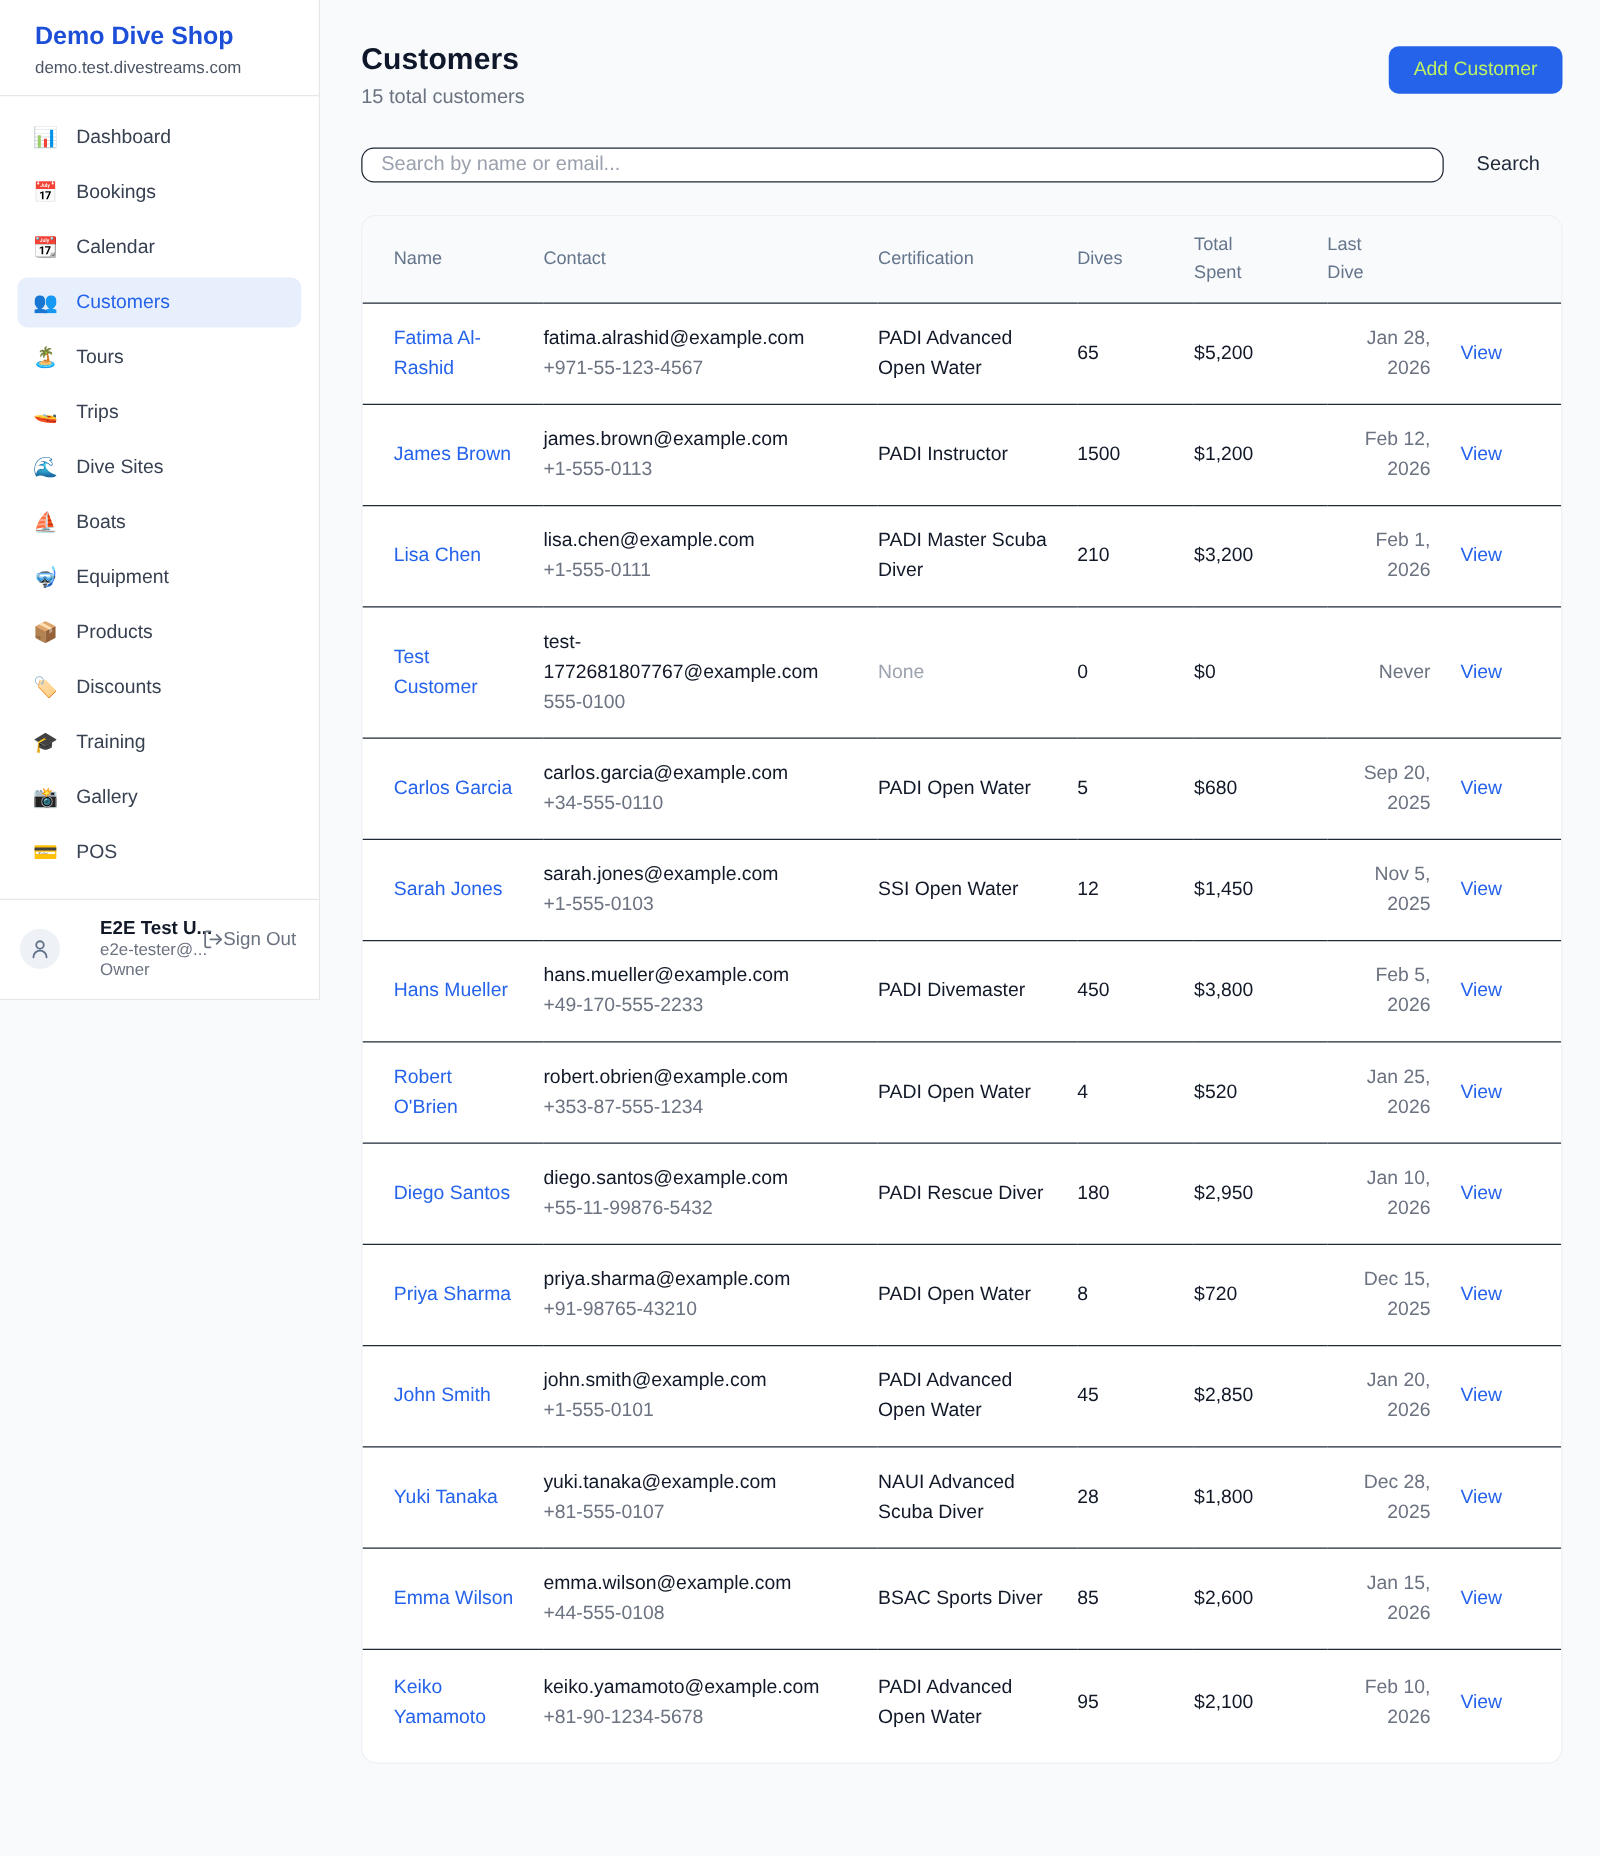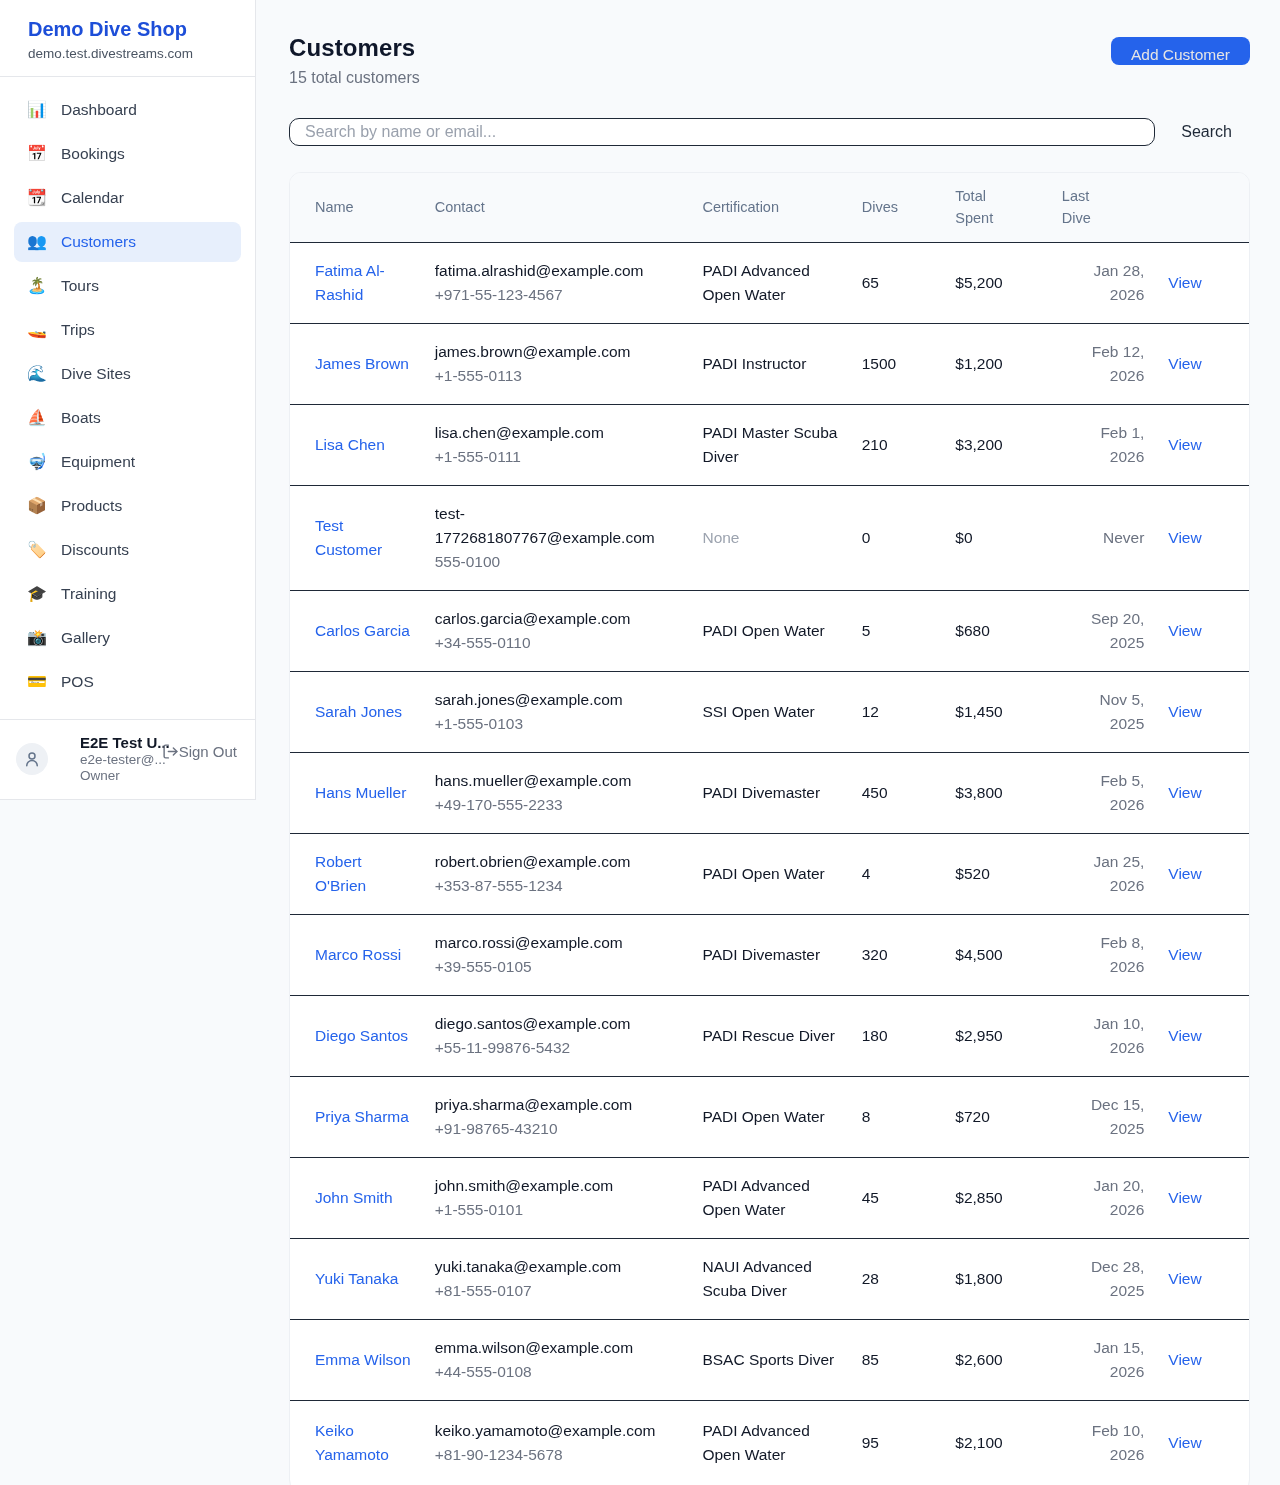--- a/index.html
+++ b/index.html
@@ -42,22 +42,22 @@
     display:flex; align-items:center; gap:0; background:none; border:none;
     color:#6b7280; font-size:15px; font-family:inherit; cursor:pointer; flex:none;
     padding:0 2px 14px 0;
   }
   
   .main { margin-left:256px; padding:34px 30px 25px 33px; }
   .page-header { display:flex; justify-content:space-between; align-items:flex-start; }
   .page-title { font-size:24px; font-weight:700; color:#0f172a; letter-spacing:.1px; }
   .page-subtitle { font-size:16px; color:#6b7280; margin-top:7px; }
   .btn-primary {
-    background:#2563eb; color:#e5e5e5; border:none; border-radius:8px;
-    font-size:15.5px; font-family:inherit; padding:9px 20px; height:28px;
+    background:#2563eb; color:#bef264; border:none; border-radius:8px;
+    font-size:15.5px; font-family:inherit; padding:9px 20px; height:38px;
     cursor:pointer; margin-top:3px;
   }
   .search-row { display:flex; align-items:center; margin-top:31px; }
   .search-input {
     flex:1; height:28px; border:1px solid #1f2937; border-radius:10px;
     padding:0 15px; font-size:16px; font-family:inherit; background:#fff; color:#111827;
   }
   .search-input::placeholder { color:#9aa1ad; }
   .search-btn {
     background:none; border:none; color:#1f2937; font-size:16px; font-family:inherit;
@@ -305,32 +305,20 @@
               <div class="email">robert.obrien@example.com</div>
               <div class="phone">+353-87-555-1234</div>
             </td>
           <td>PADI Open Water</td>
           <td>4</td>
           <td>$520</td>
           <td class="cell-last">Jan 25, 2026</td>
           <td><a class="view-link">View</a></td>
         </tr>
         <tr>
-          <td><a class="name-link">Marco Rossi</a></td>
-          <td>
-              <div class="email">marco.rossi@example.com</div>
-              <div class="phone">+39-555-0105</div>
-            </td>
-          <td>PADI Divemaster</td>
-          <td>320</td>
-          <td>$4,500</td>
-          <td class="cell-last">Feb 8, 2026</td>
-          <td><a class="view-link">View</a></td>
-        </tr>
-        <tr>
           <td><a class="name-link">Diego Santos</a></td>
           <td>
               <div class="email">diego.santos@example.com</div>
               <div class="phone">+55-11-99876-5432</div>
             </td>
           <td>PADI Rescue Diver</td>
           <td>180</td>
           <td>$2,950</td>
           <td class="cell-last">Jan 10, 2026</td>
           <td><a class="view-link">View</a></td>

